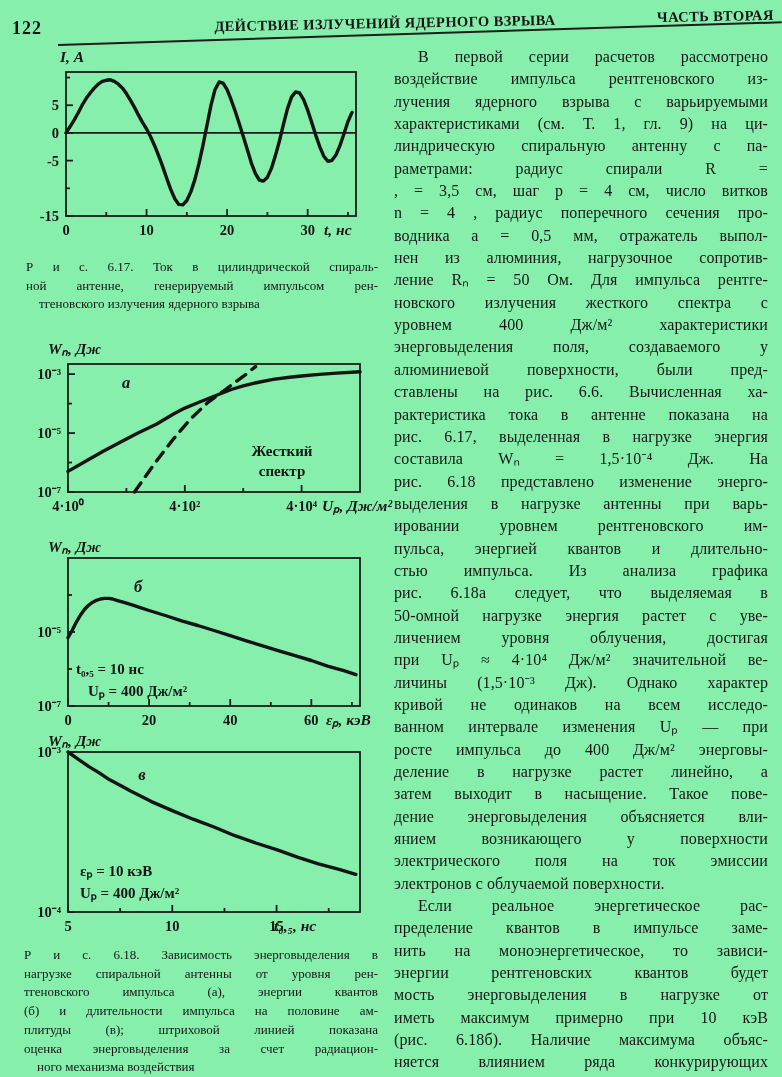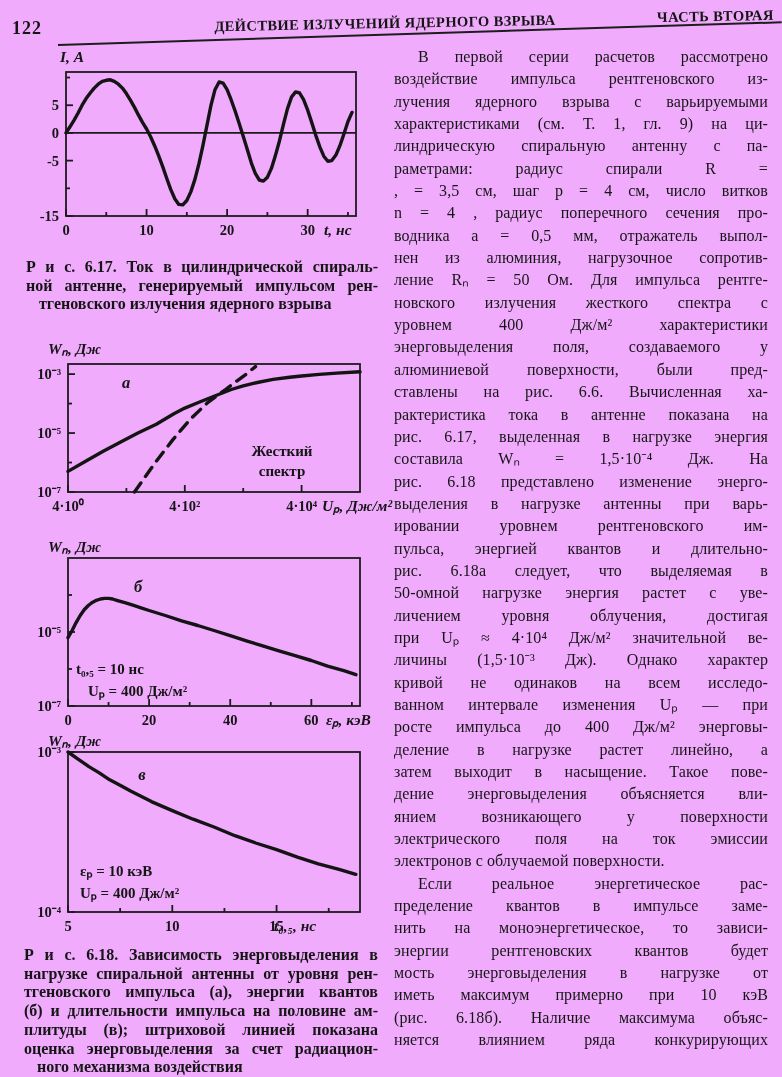--- a/index.html
+++ b/index.html
@@ -1,35 +1,35 @@
 <!DOCTYPE html>
 <html><head>
 <meta charset="utf-8">
 <style>
   html,body{margin:0;padding:0;background:#ffffff;}
-  .page{position:relative;width:782px;height:1077px;background:#f0abfc;overflow:hidden;
+  .page{position:relative;width:782px;height:1077px;background:#86efac;overflow:hidden;
         font-family:"Liberation Serif",serif;color:#151515;}
   
   .hdr-num{position:absolute;left:12px;top:18px;font-size:18px;font-weight:700;letter-spacing:1px;}
   .hdr-center{position:absolute;left:175px;top:15px;width:420px;text-align:center;
               font-size:14.5px;font-weight:700;letter-spacing:.4px;transform:rotate(-1.1deg);}
   .hdr-right{position:absolute;right:8px;top:8px;font-size:14.5px;font-weight:700;
              letter-spacing:.4px;transform:rotate(-1.1deg);}
   .hdr-rule{position:absolute;left:58px;top:44px;width:724px;height:0;
             border-top:2.5px solid #1d1d1d;transform:rotate(-1.8deg);transform-origin:left center;}
   
   .fig{position:absolute;left:20px;width:378px;}
   #fig617{top:46px;height:208px;}
   #figa  {top:340px;height:186px;}
   #figb  {top:540px;height:198px;}
   #figv  {top:736px;height:208px;}
   .caption{position:absolute;left:26px;width:352px;}
   #cap617{top:258px;}
   #cap618{top:946px;left:24px;width:354px;}
-  .caption-line{font-size:16px;line-height:18.7px;font-weight:700;
+  .caption-line{font-size:13px;line-height:18.7px;font-weight:400;
                 text-align:justify;text-align-last:justify;}
   .caption-line.end{text-align-last:left;margin-left:13px;}
   
   #rightcol{position:absolute;left:394px;top:46px;width:374px;}
   .body-line{font-size:16px;line-height:22.35px;font-weight:500;
              text-align:justify;text-align-last:justify;letter-spacing:.1px;}
   .body-line.indent{text-indent:24px;}
   .body-line.end{text-align-last:left;}
   
   svg{display:block;}
@@ -196,20 +196,21 @@
       <div class="body-line">энерговыделения поля, создаваемого у</div>
       <div class="body-line">алюминиевой поверхности, были пред-</div>
       <div class="body-line">ставлены на рис. 6.6. Вычисленная ха-</div>
       <div class="body-line">рактеристика тока в антенне показана на</div>
       <div class="body-line">рис. 6.17, выделенная в нагрузке энергия</div>
       <div class="body-line">составила Wₙ = 1,5·10⁻⁴ Дж. На</div>
       <div class="body-line">рис. 6.18 представлено изменение энерго-</div>
       <div class="body-line">выделения в нагрузке антенны при варь-</div>
       <div class="body-line">ировании уровнем рентгеновского им-</div>
       <div class="body-line">пульса, энергией квантов и длительно-</div>
+      <div class="body-line">стью импульса. Из анализа графика</div>
       <div class="body-line">рис. 6.18а следует, что выделяемая в</div>
       <div class="body-line">50-омной нагрузке энергия растет с уве-</div>
       <div class="body-line">личением уровня облучения, достигая</div>
       <div class="body-line">при Uₚ ≈ 4·10⁴ Дж/м² значительной ве-</div>
       <div class="body-line">личины (1,5·10⁻³ Дж). Однако характер</div>
       <div class="body-line">кривой не одинаков на всем исследо-</div>
       <div class="body-line">ванном интервале изменения Uₚ — при</div>
       <div class="body-line">росте импульса до 400 Дж/м² энерговы-</div>
       <div class="body-line">деление в нагрузке растет линейно, а</div>
       <div class="body-line">затем выходит в насыщение. Такое пове-</div>

